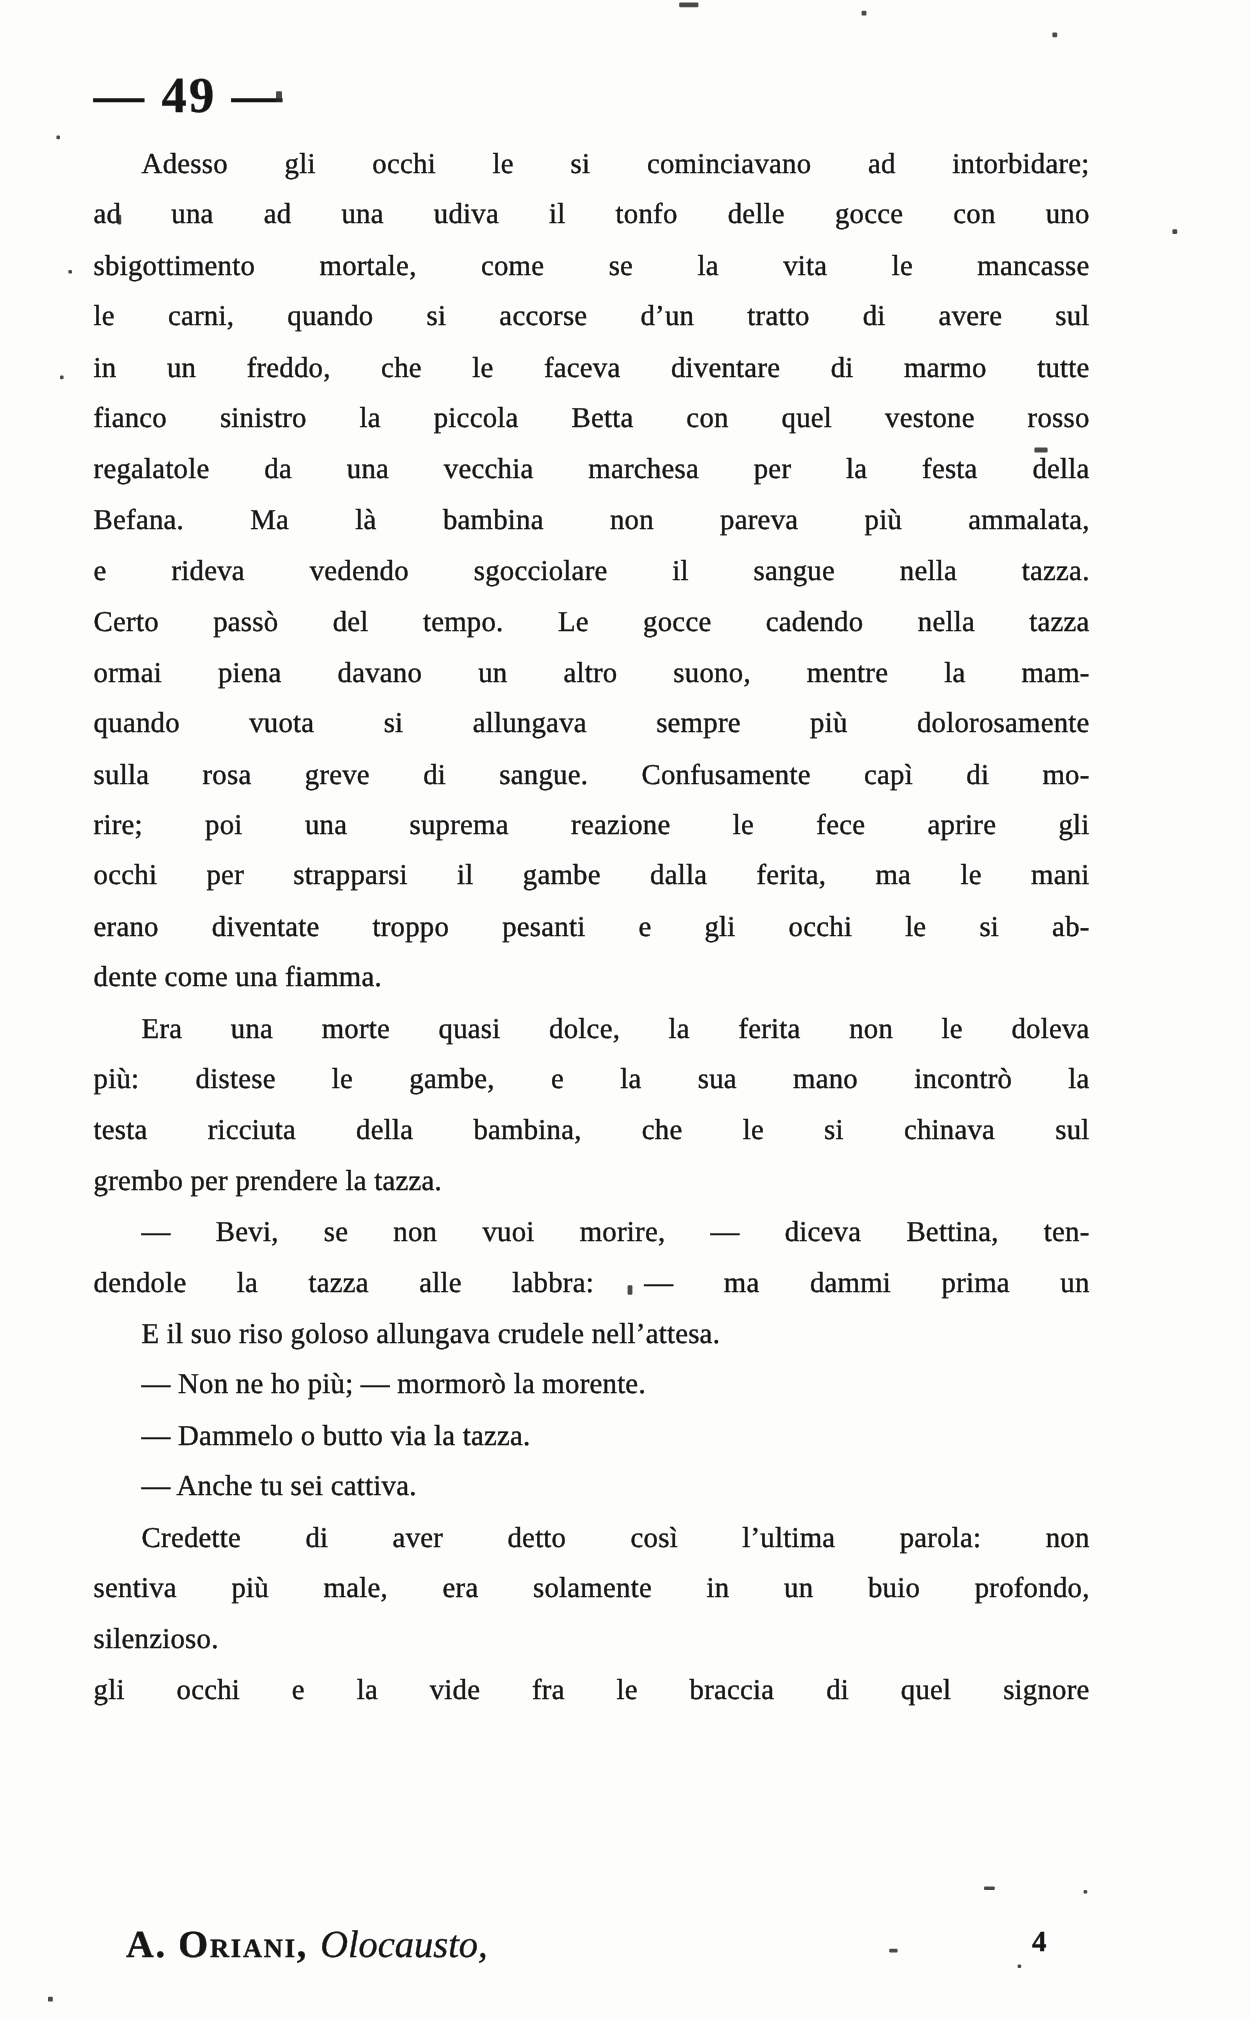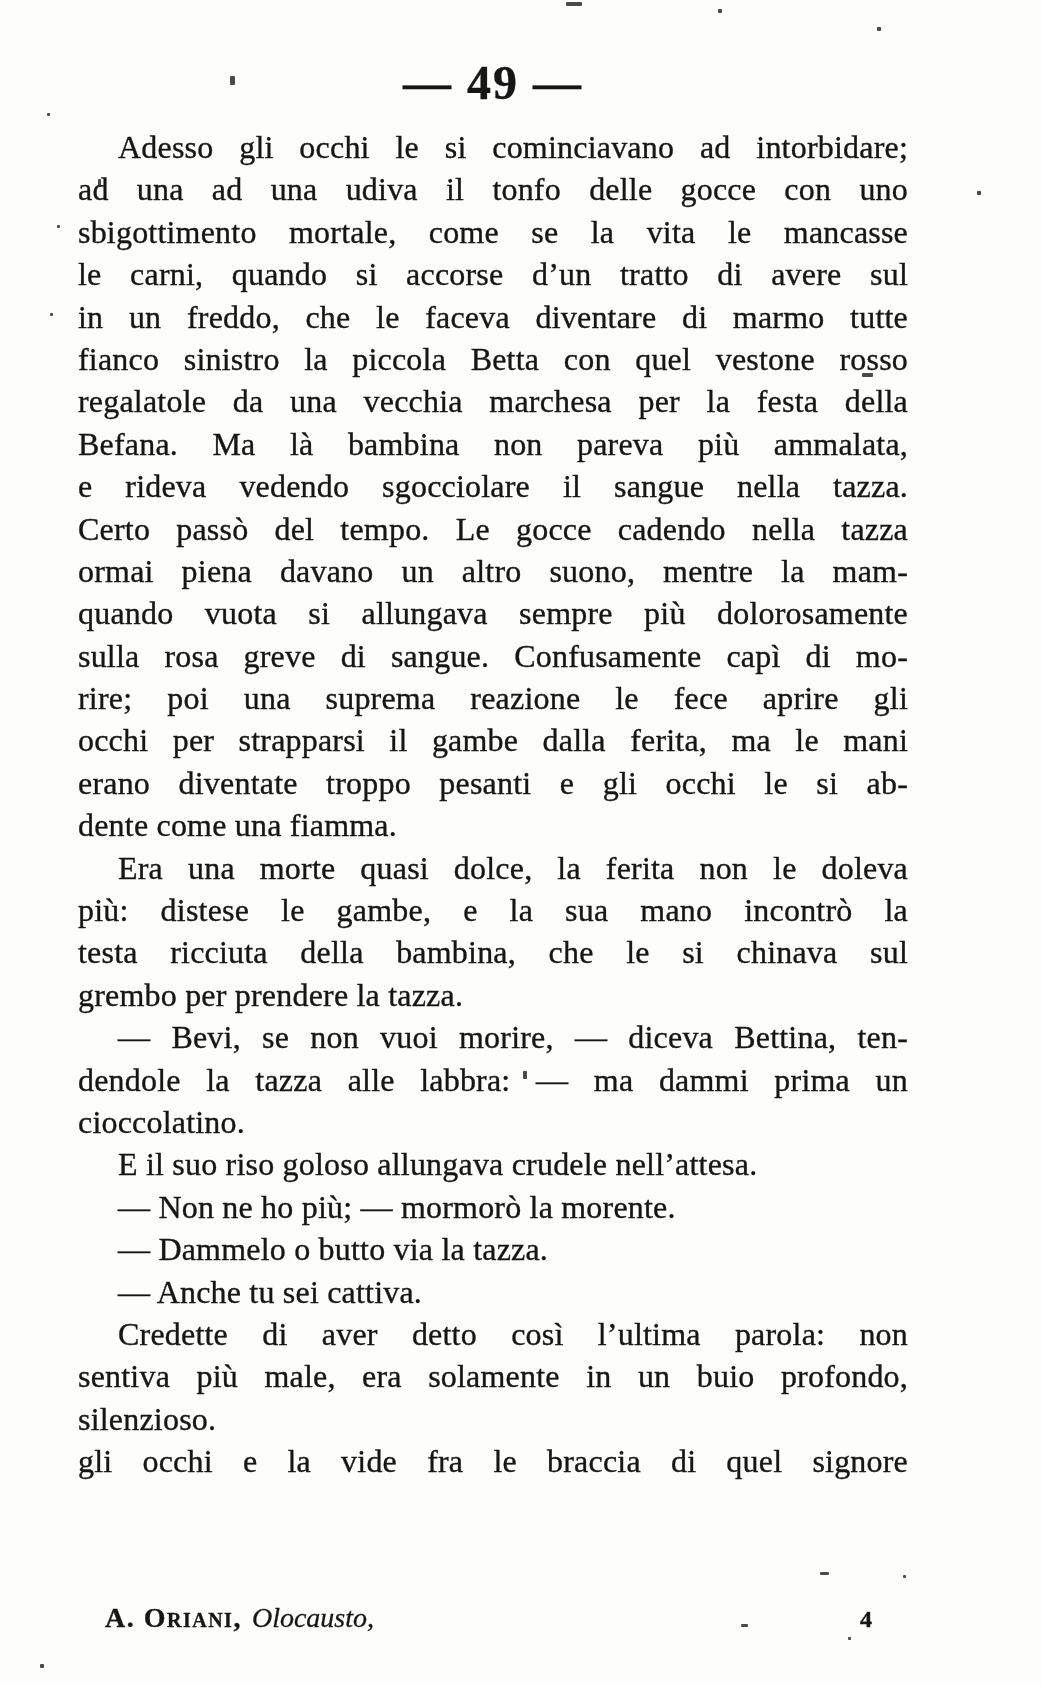--- a/index.html
+++ b/index.html
@@ -14,54 +14,54 @@
     overflow: hidden;
     color: #161616;
     font-family: "Liberation Serif", "DejaVu Serif", serif;
   }
 
   .page-number {
     position: absolute;
     top: 59px;
     left: 78px;
     width: 830px;
-    text-align: center;
-    font-size: 48px;
+    text-align: left;
+    font-size: 42px;
     font-weight: bold;
     line-height: 1;
     letter-spacing: 2px;
     -webkit-text-stroke: 0.3px #161616;
   }
 
   .text-block {
     position: absolute;
-    top: 126px;
+    top: 116px;
     left: 78px;
     width: 830px;
-    font-size: 32px;
+    font-size: 24px;
     line-height: 42.4px;
     letter-spacing: 0.2px;
     -webkit-text-stroke: 0.35px #161616;
   }
 
   .line {
     margin: 0;
     height: 42.4px;
     overflow: hidden;
     text-align: justify;
     text-align-last: justify;
   }
   .line.last { text-align-last: left; }
   .line.indent { text-indent: 40px; }
 
   .running-footer {
     position: absolute;
     top: 1602px;
     left: 105px;
-    font-size: 28px;
+    font-size: 32px;
     line-height: 1.15;
     -webkit-text-stroke: 0.3px #161616;
   }
   .footer-author {
     font-variant: small-caps;
     font-weight: bold;
     letter-spacing: 1.5px;
   }
   .footer-title {
     font-style: italic;
@@ -133,21 +133,20 @@
       <p class="line">più: distese le gambe, e la sua mano incontrò la</p>
 
       <p class="line">testa ricciuta della bambina, che le si chinava sul</p>
 
       <p class="line last">grembo per prendere la tazza.</p>
 
       <p class="line indent">— Bevi, se non vuoi morire, — diceva Bettina, ten-</p>
 
       <p class="line">dendole la tazza alle labbra: — ma dammi prima un</p>
 
-      <p class="line last">cioccolatino.</p>
 
       <p class="line indent last">E il suo riso goloso allungava crudele nell’attesa.</p>
 
       <p class="line indent last">— Non ne ho più; — mormorò la morente.</p>
 
       <p class="line indent last">— Dammelo o butto via la tazza.</p>
 
       <p class="line indent last">— Anche tu sei cattiva.</p>
 
       <p class="line indent">Credette di aver detto così l’ultima parola: non</p>

